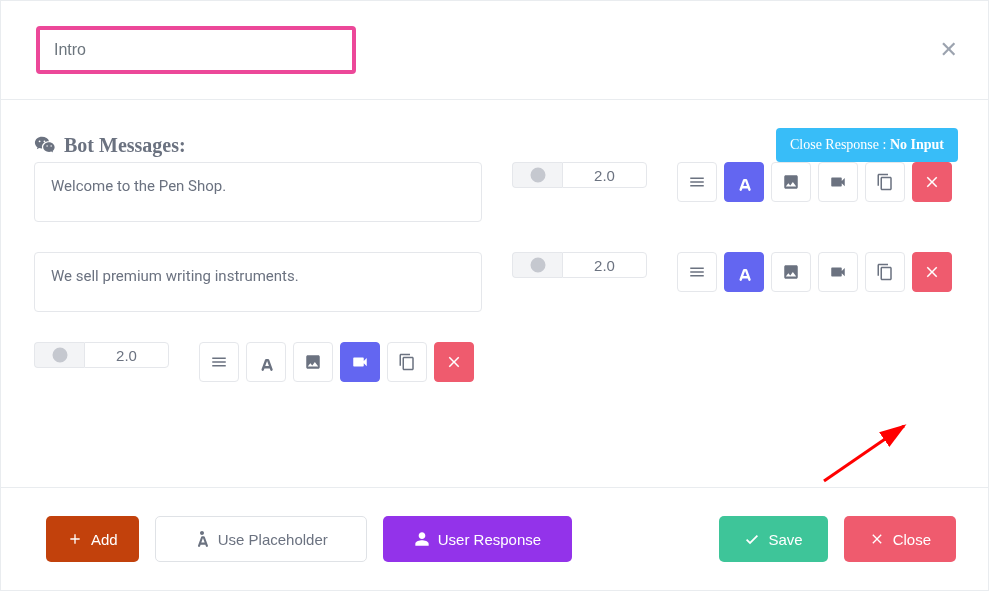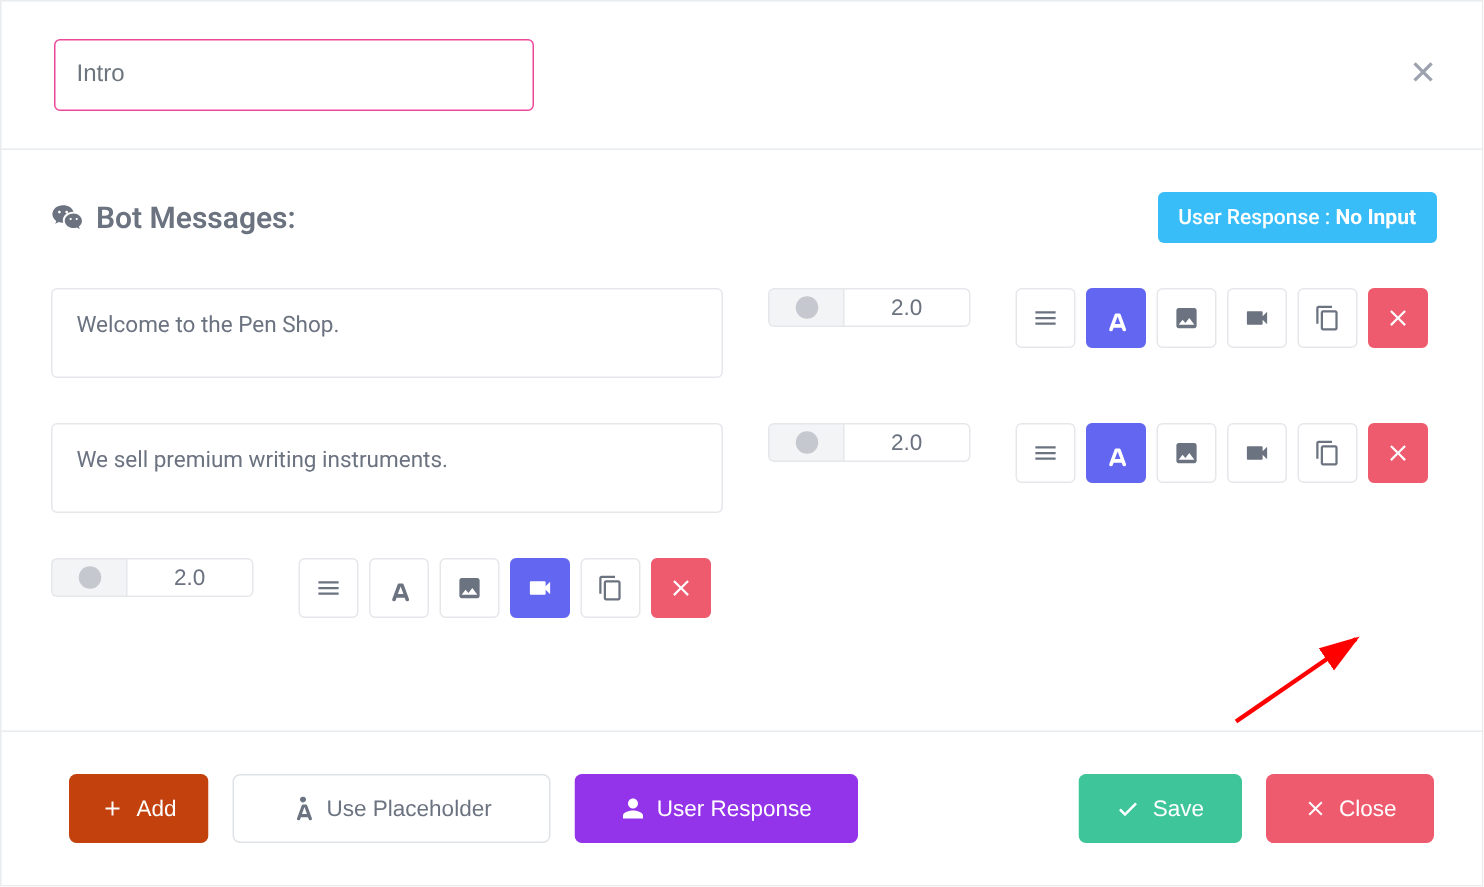--- a/index.html
+++ b/index.html
@@ -20,42 +20,42 @@
   .header {
     padding: 25px 30px 25px 35px;
     border-bottom: 1px solid #e9ecef;
     display: flex;
     align-items: center;
     justify-content: space-between;
   }
   .name-input {
     width: 320px;
     height: 48px;
-    border: 1px solid #ec4899;
+    border: 4px solid #ec4899;
     border-radius: 4px;
     padding: 0 14px;
     font-size: 16px;
     color: #6c757d;
   }
   .close-x {
     color: #9ca3af;
     font-size: 22px;
     cursor: pointer;
     line-height: 1;
   }
   .body {
     flex: 1;
     padding: 28px 30px 28px 33px;
     overflow: auto;
   }
   .section-header {
     display: flex;
     align-items: center;
     justify-content: space-between;
-    margin-bottom: 30px;
+    font-family: Liberation Serif, serif;
   }
   .section-title {
     display: flex;
     align-items: center;
     gap: 8px;
     color: #6b7280;
     font-size: 20px;
     font-weight: 600;
   }
   .section-title svg { width: 22px; height: 22px; fill: #6b7280; }
@@ -181,21 +181,21 @@
 
   <div class="body">
     <div class="section-header">
       <div class="section-title">
         <svg viewBox="0 0 24 24">
             <path d="M8.7 3C4.4 3 1 5.9 1 9.5c0 2 1.1 3.8 2.8 5l-.7 2.1 2.5-1.3c.9.3 1.9.5 2.9.5h.4c-.2-.6-.3-1.2-.3-1.8 0-3.4 3.3-6.2 7.4-6.2h.4C15.6 4.9 12.5 3 8.7 3zm-2.6 4c.6 0 1 .4 1 1s-.4 1-1 1-1-.4-1-1 .4-1 1-1zm5.3 0c.6 0 1 .4 1 1s-.4 1-1 1-1-.4-1-1 .4-1 1-1zM16.5 9c-3.6 0-6.5 2.4-6.5 5.3s2.9 5.3 6.5 5.3c.8 0 1.6-.1 2.3-.4l2.1 1.1-.6-1.8c1.4-1 2.2-2.4 2.2-4.1 0-3-2.9-5.4-6-5.4zm-2.2 3.3c.5 0 .8.4.8.8s-.4.8-.8.8-.8-.4-.8-.8.3-.8.8-.8zm4.4 0c.5 0 .8.4.8.8s-.4.8-.8.8-.8-.4-.8-.8.4-.8.8-.8z"></path>
           </svg>
         <span>Bot Messages:</span>
       </div>
       <div class="badge">
-        <span>User Response :</span>
+        <span>Close Response :</span>
         <span class="bold">No Input</span>
       </div>
     </div>
 
     <div id="rows">
         <div class="row">
           <textarea class="msg-text" rows="1" style="">Welcome to the Pen Shop.</textarea>
           <div class="delay-group">
             <div class="delay-icon">
               <svg viewBox="0 0 24 24">

